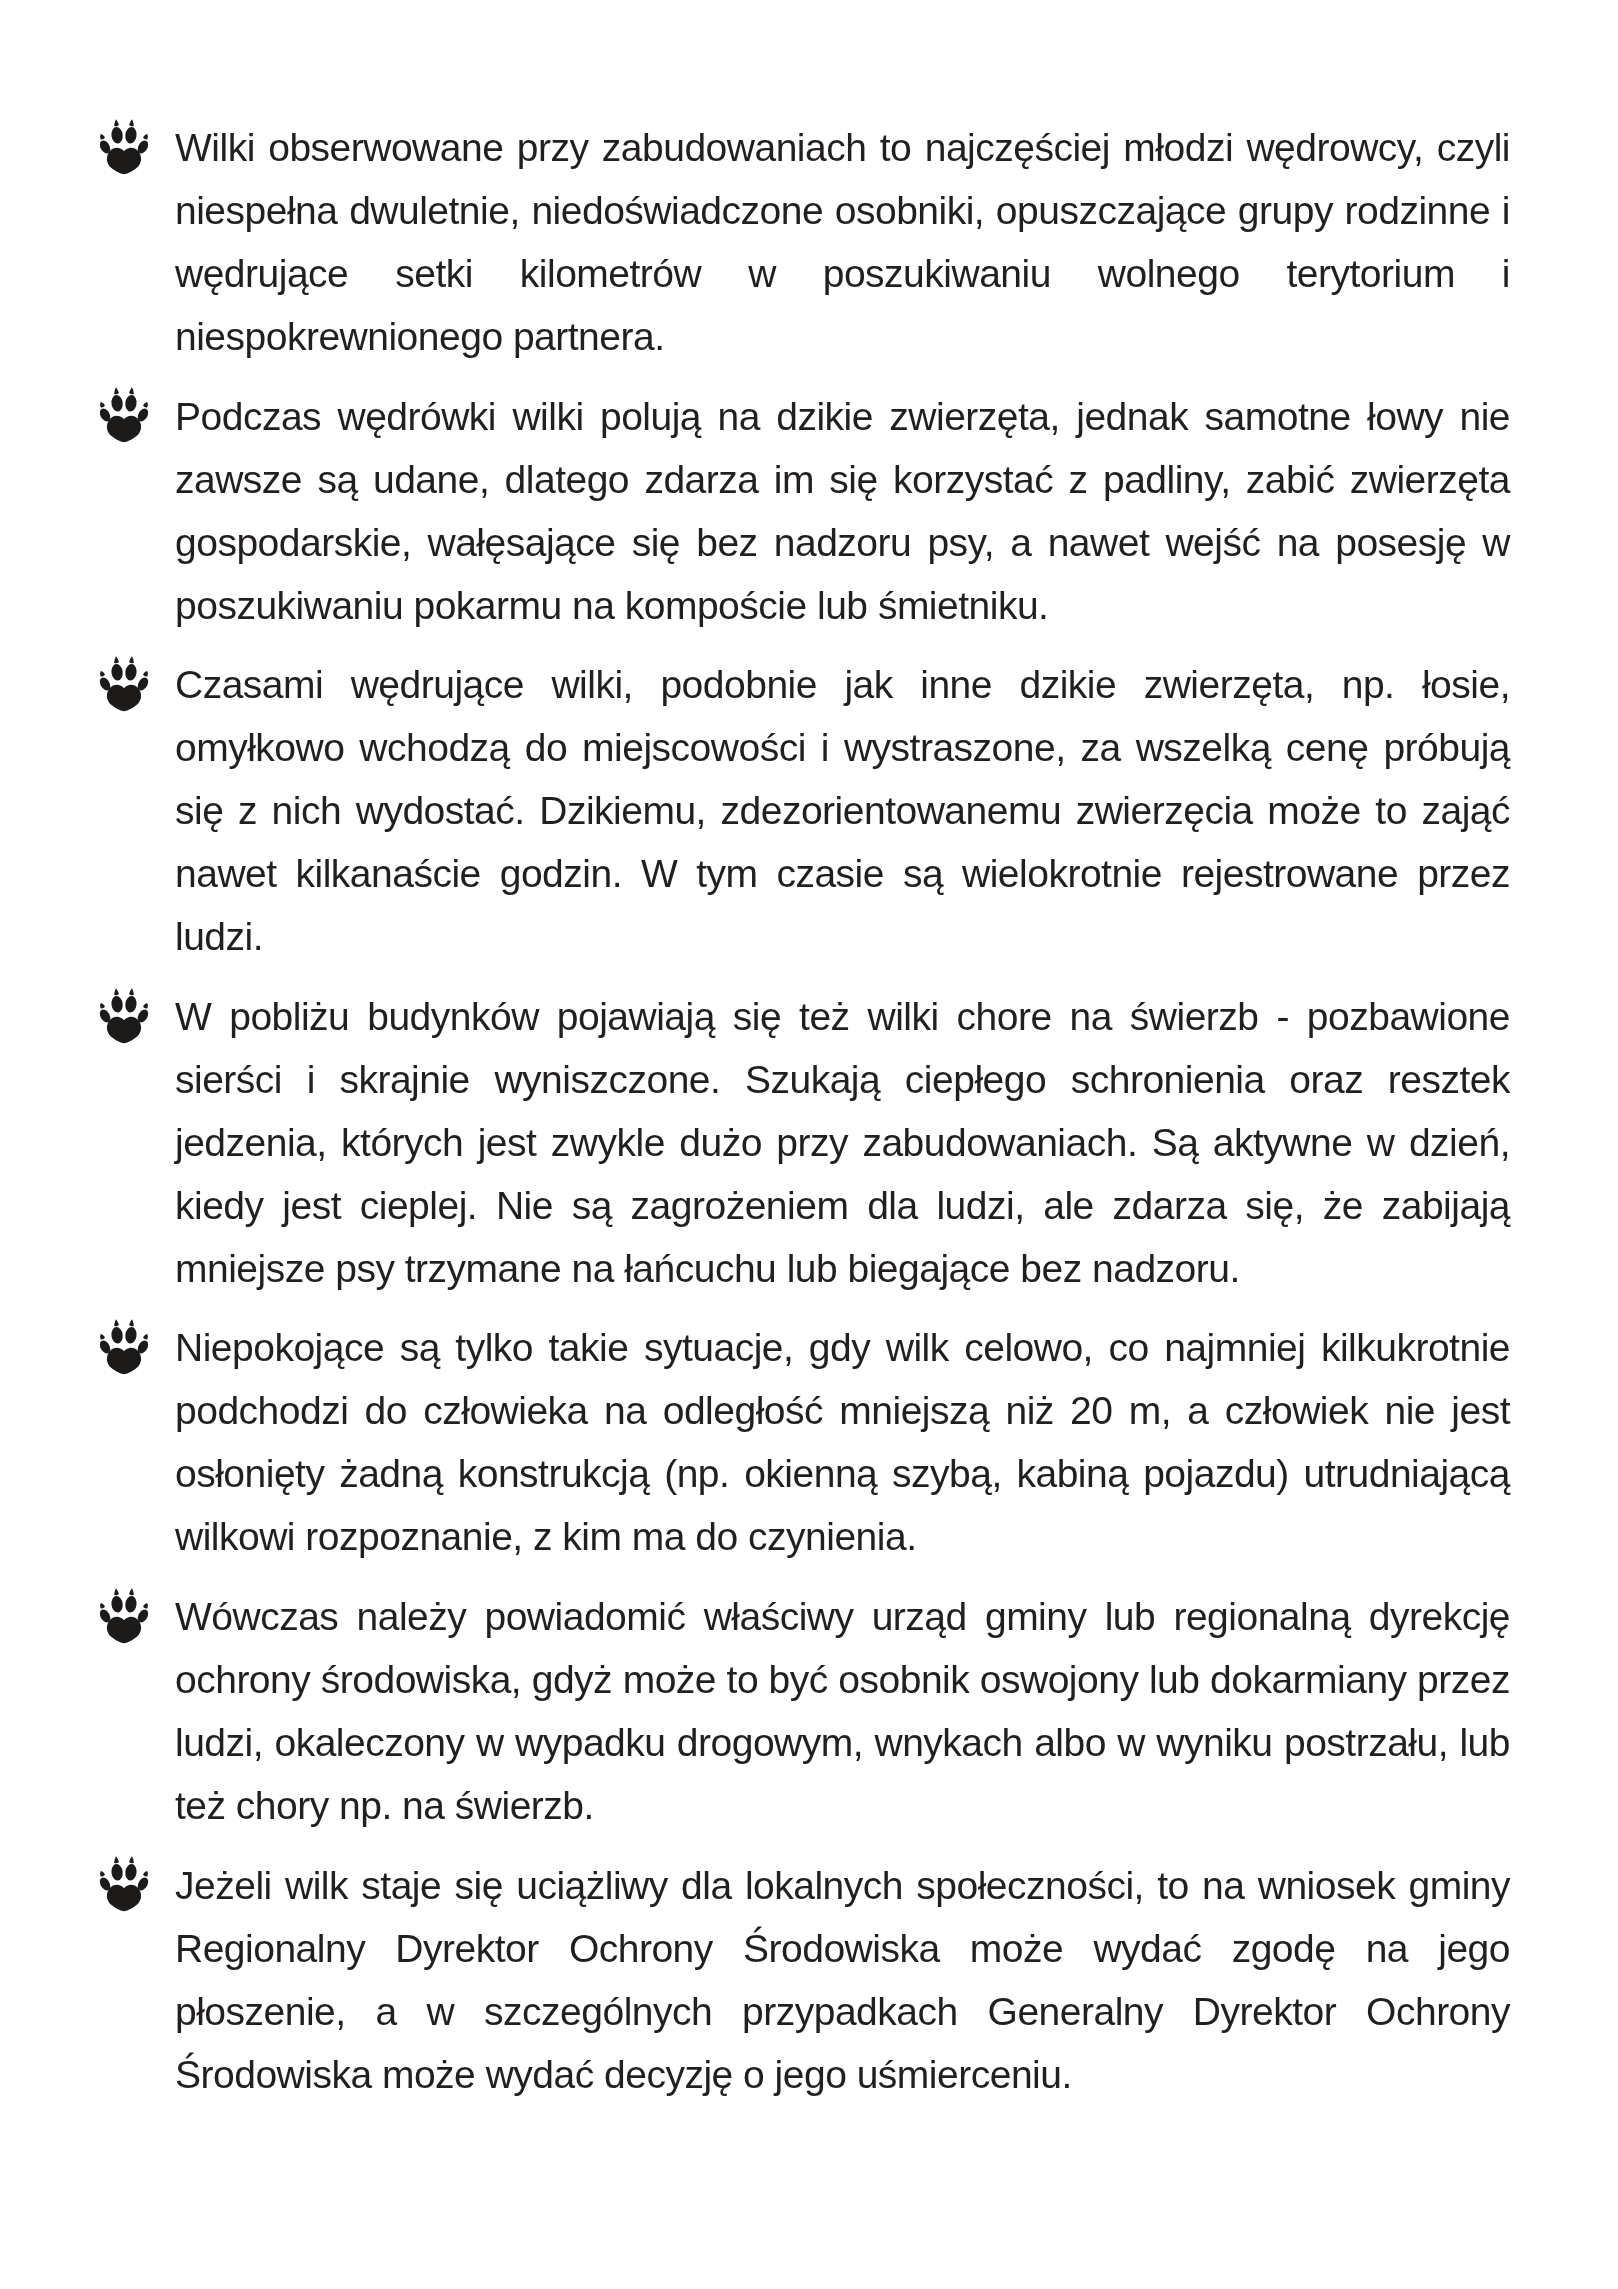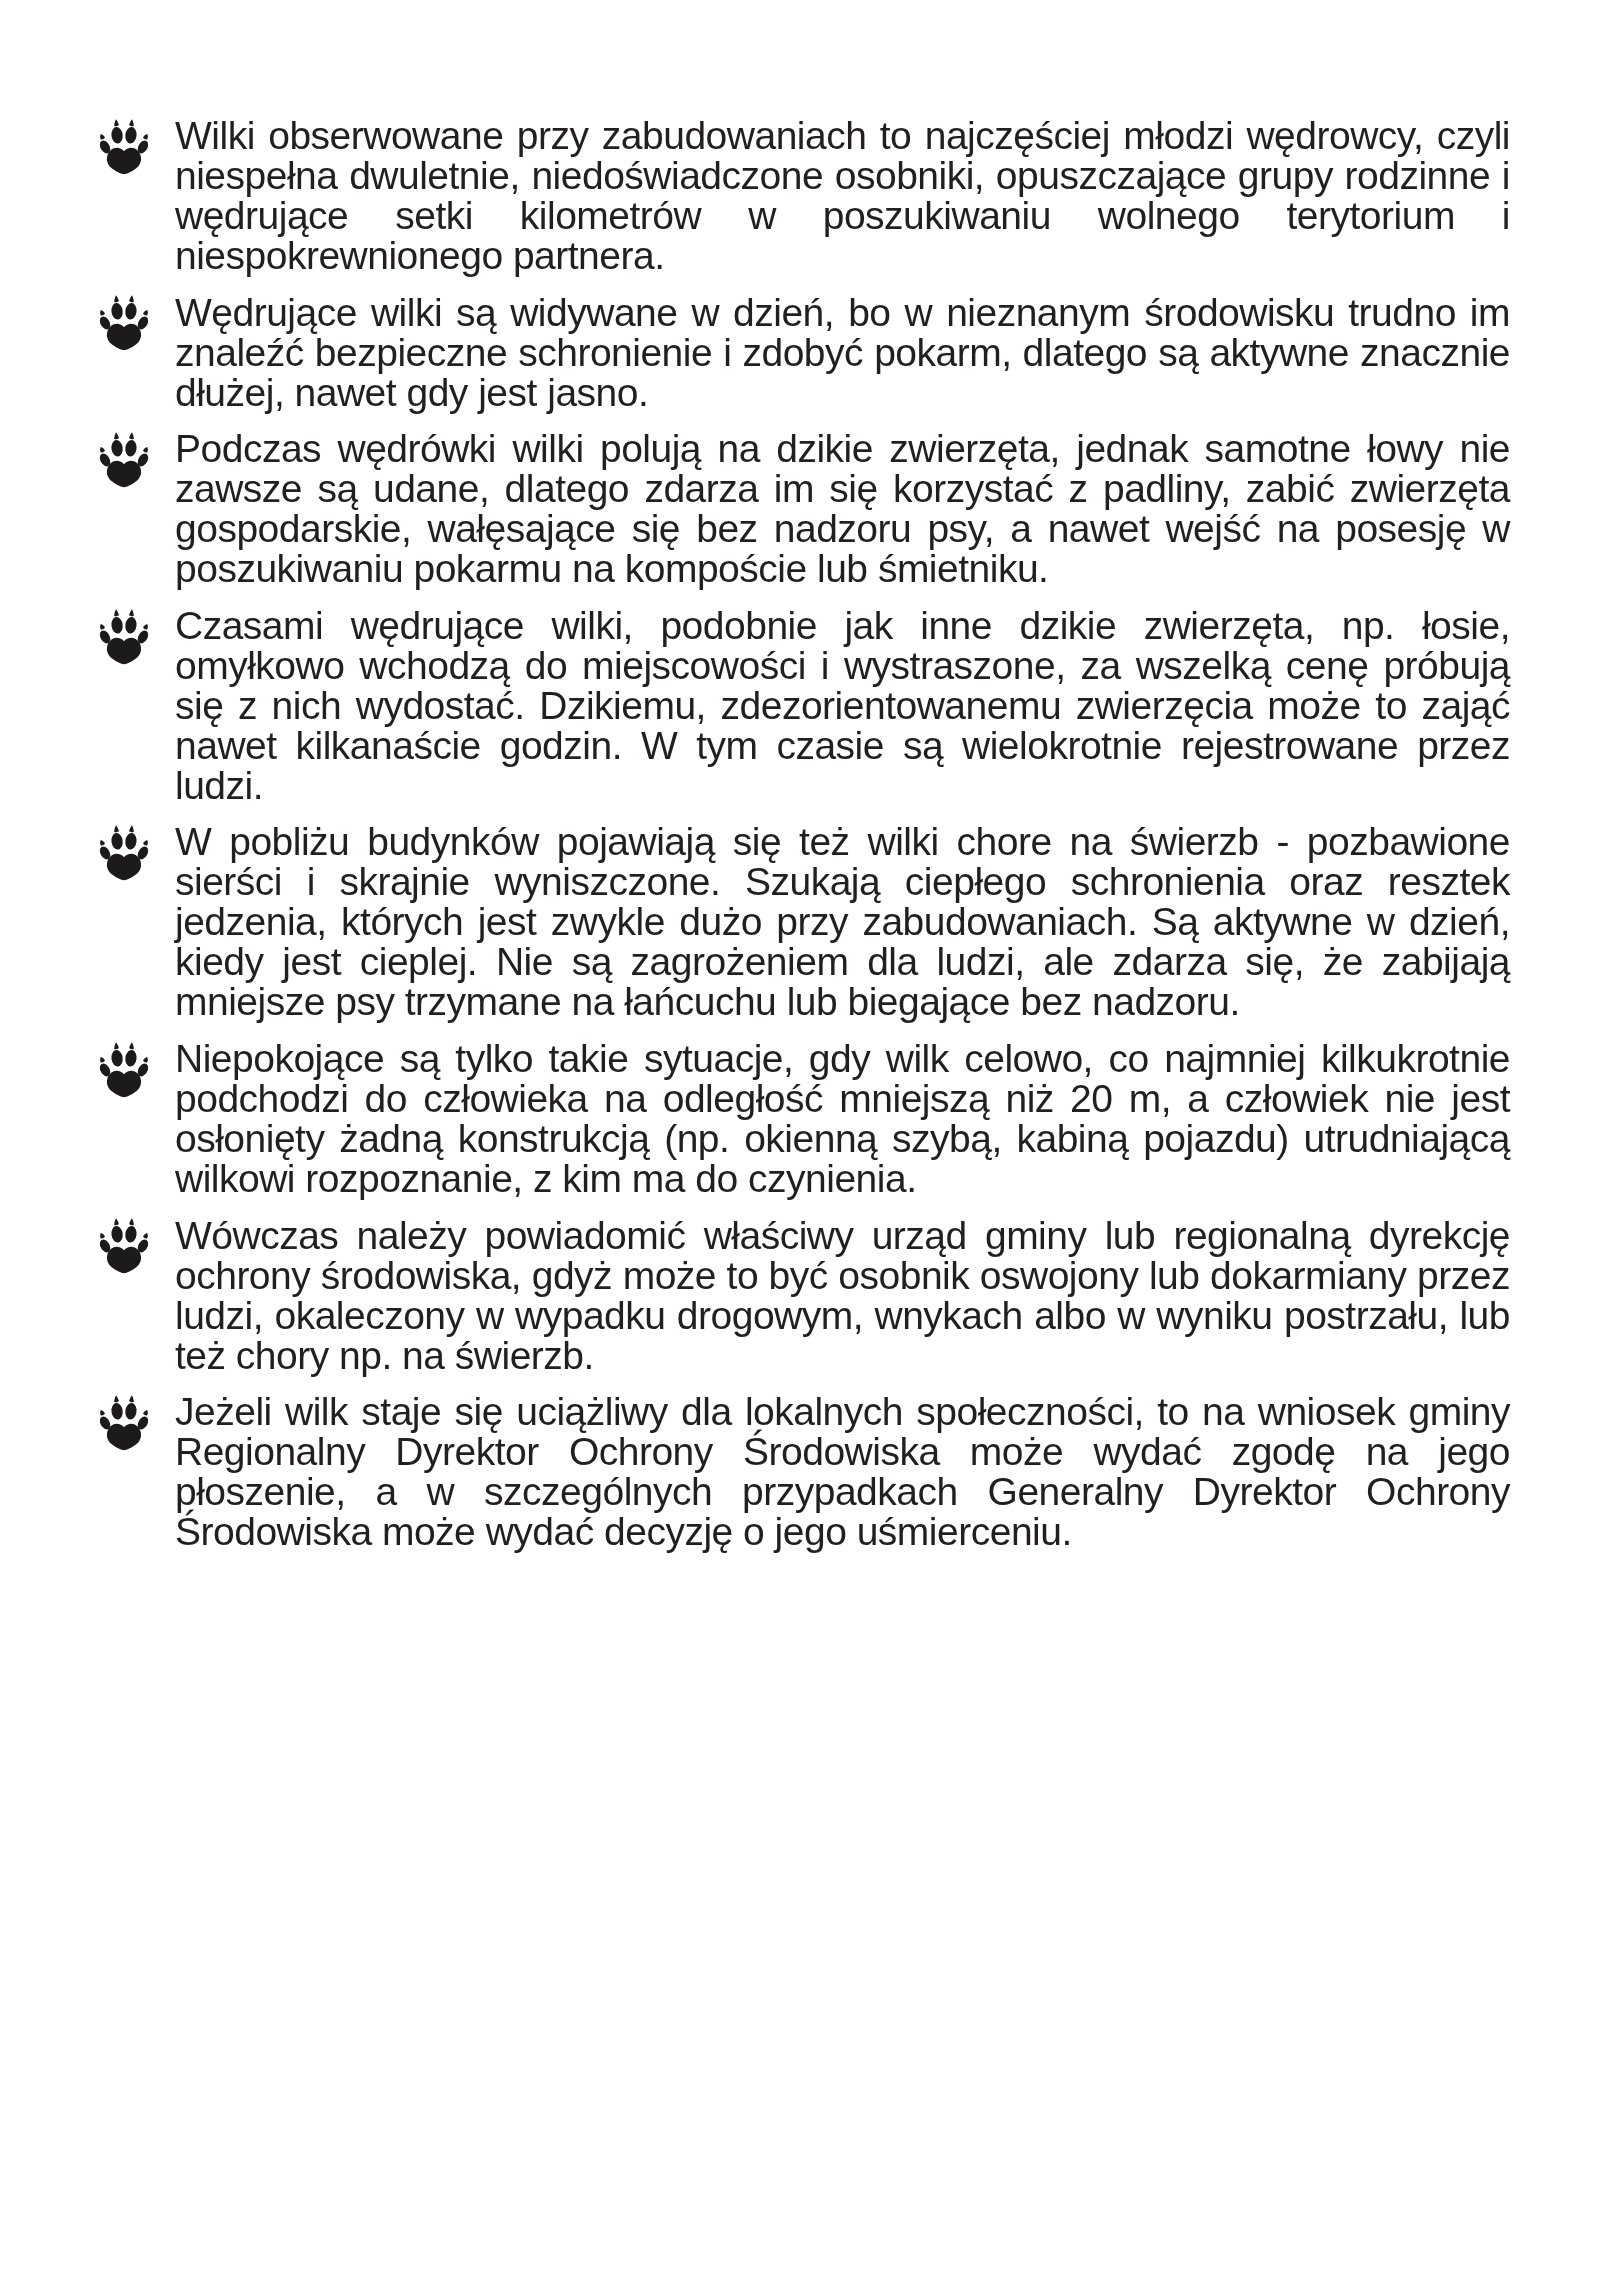--- a/index.html
+++ b/index.html
@@ -26,21 +26,21 @@
     padding-top:2.8px;
     margin-left:4.6px;
   }
   .pawsvg{
     width:54px;height:57px;display:block;
     fill:#1c1b1a;
   }
   .txt{
     margin:0;
     font-size:39px;
-    line-height:40px;
+    line-height:63px;
     letter-spacing:-0.5px;
     text-align:justify;
     color:#231f20;
     hyphens:auto;
     -webkit-hyphens:auto;
   }
   .item.bold .txt{
     font-weight:700;
     letter-spacing:-0.3px;
   }
@@ -73,28 +73,20 @@
 
   <section class="item">
     <span class="paw">
         <svg class="pawsvg" viewBox="0 0 58 62" width="54" height="57">
           <use href="#paw"></use>
         </svg>
       </span>
     <p class="txt">Wilki obserwowane przy zabudowaniach to najczęściej młodzi wędrowcy, czyli niespełna dwuletnie, niedoświadczone osobniki, opuszczające grupy rodzinne i wędrujące setki kilometrów w poszukiwaniu wolnego terytorium i niespokrewnionego partnera.</p>
   </section>
 
-  <section class="item">
-    <span class="paw">
-        <svg class="pawsvg" viewBox="0 0 58 62" width="54" height="57">
-          <use href="#paw"></use>
-        </svg>
-      </span>
-    <p class="txt">Wędrujące wilki są widywane w dzień, bo w nieznanym środowisku trudno im znaleźć bezpieczne schronienie i zdobyć pokarm, dlatego są aktywne znacznie dłużej, nawet gdy jest jasno.</p>
-  </section>
 
   <section class="item">
     <span class="paw">
         <svg class="pawsvg" viewBox="0 0 58 62" width="54" height="57">
           <use href="#paw"></use>
         </svg>
       </span>
     <p class="txt">Podczas wędrówki wilki polują na dzikie zwierzęta, jednak samotne łowy nie zawsze są udane, dlatego zdarza im się korzystać z padliny, zabić zwierzęta gospodarskie, wałęsające się bez nadzoru psy, a nawet wejść na posesję w poszukiwaniu pokarmu na kompoście lub śmietniku.</p>
   </section>
 

